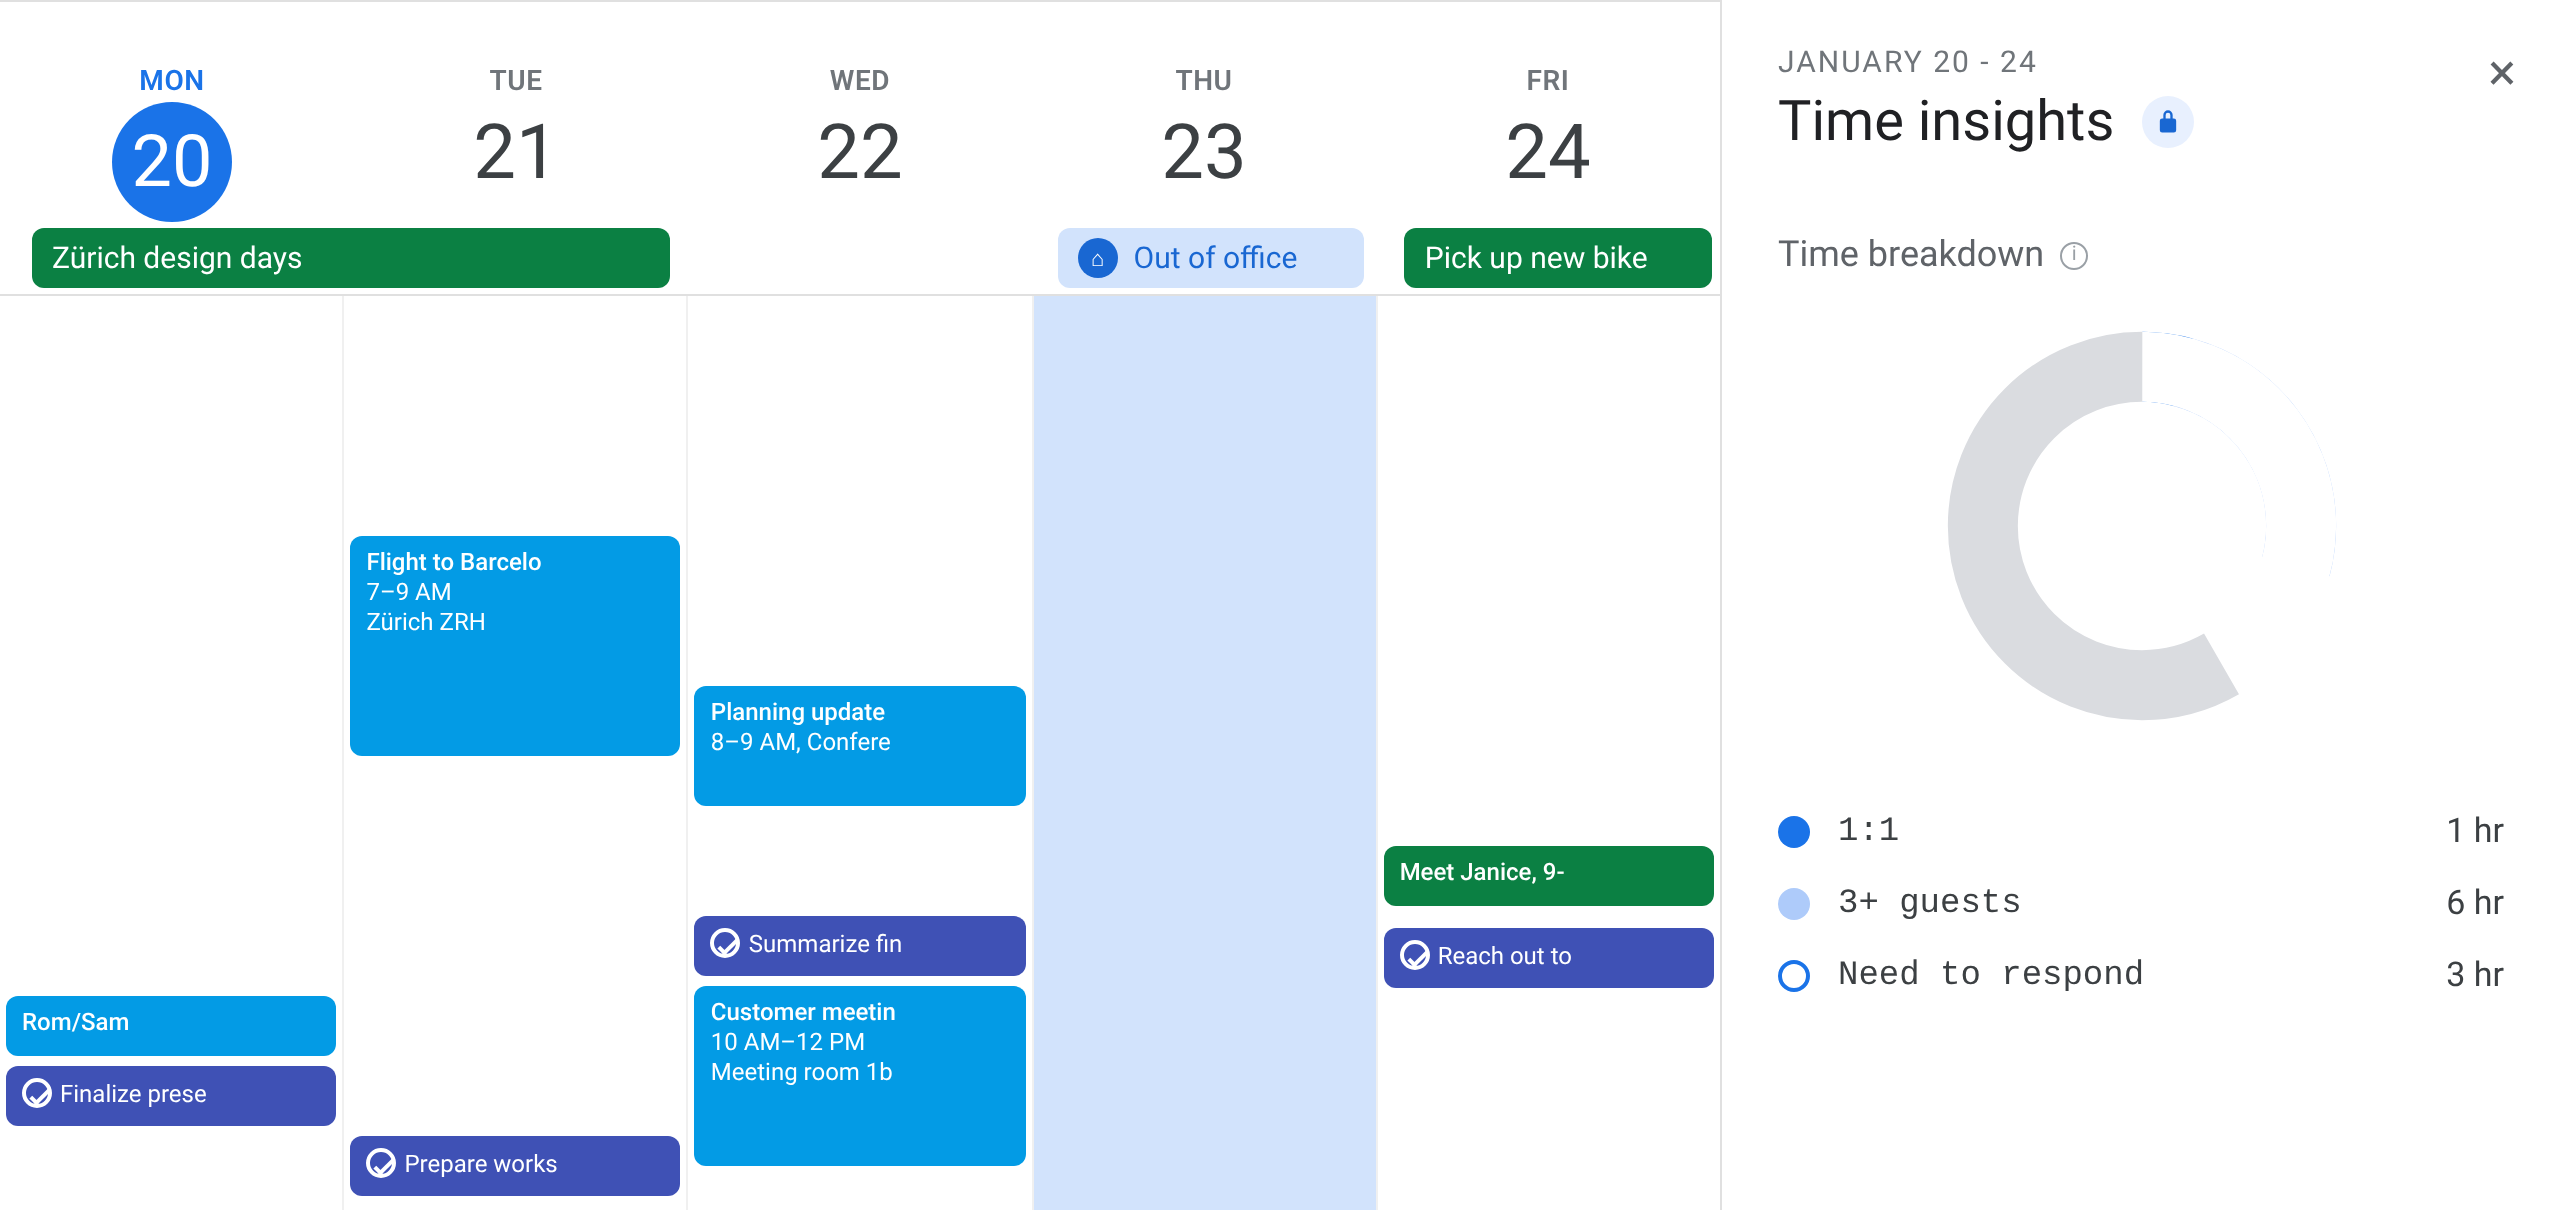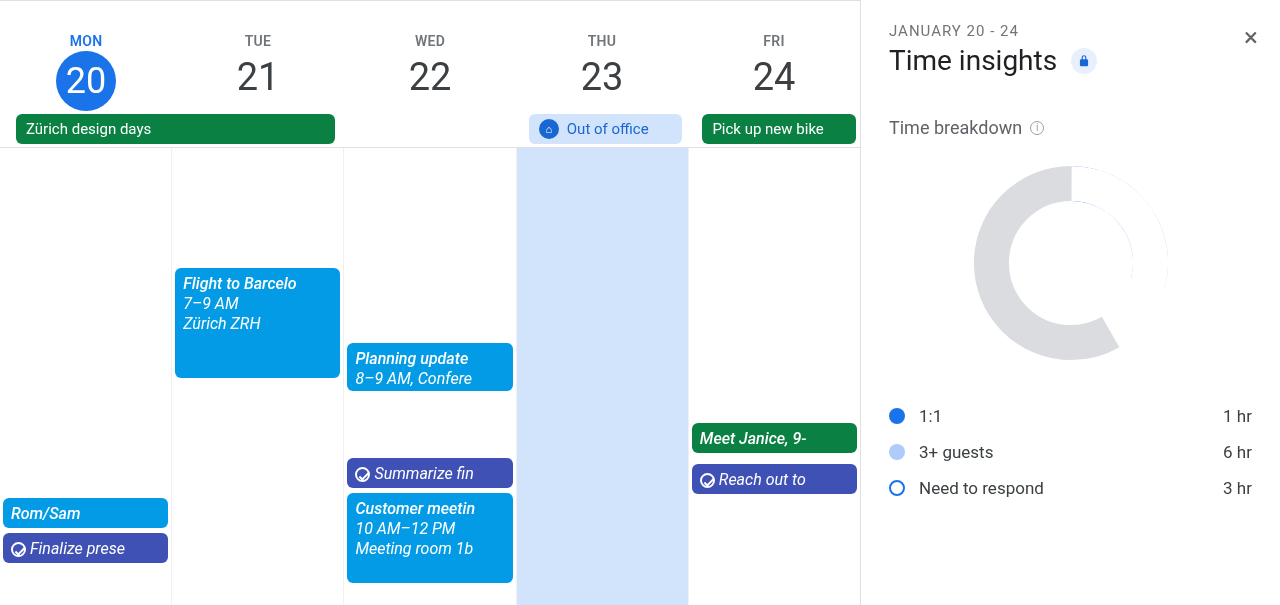--- a/index.html
+++ b/index.html
@@ -19,41 +19,41 @@
   .chip { border-radius: 6px; font-size: 15px; height: 30px; display: flex; align-items: center; padding: 0 10px; color: #fff; white-space: nowrap; overflow: hidden; margin-left: 12px; }
   .chip.green { background: #0b8043; }
   .chip.ooo { background: #d2e3fc; color: #1967d2; }
   .chip.ooo .ico { width: 20px; height: 20px; border-radius: 50%; background: #1967d2; color: #fff; display: inline-flex; align-items: center; justify-content: center; font-size: 11px; margin-right: 8px; font-weight: bold; }
 
   .grid { position: relative; flex: 1; display: flex; border-top: 1px solid #e0e0e0; }
   .col { flex: 1; position: relative; border-right: 1px solid #f0f0f0; }
   .col:last-child { border-right: none; }
   .col.ooo-col { background: #d2e3fc; }
 
-  .event { position: absolute; left: 3px; right: 3px; border-radius: 6px; padding: 6px 8px; color: #fff; font-size: 16px; line-height: 1.25; overflow: hidden; font-style: italic; }
+  .event { position: absolute; left: 3px; right: 3px; border-radius: 6px; padding: 6px 8px; color: #fff; font-size: 12px; line-height: 1.25; overflow: hidden; }
   .event .title { font-weight: 500; }
   .event.blue { background: #039be5; }
   .event.green { background: #0b8043; }
   .event.task { background: #3f51b5; }
   .event.task .check { display:inline-block; width:15px; height:15px; border:2px solid #fff; border-radius:50%; margin-right:4px; vertical-align:-3px; position:relative;}
   .event.task .check::after{ content:""; position:absolute; left:2px; top:4px; width:8px; height:3px; border-left:2px solid #fff; border-bottom:2px solid #fff; transform:rotate(-45deg);}
 
   
   .panel { width: 420px; border-left: 1px solid #e0e0e0; padding: 22px 28px; position: relative; }
   .panel .range { font-size: 15px; letter-spacing: 1px; color: #70757a; }
   .panel h2 { font-size: 28px; font-weight: 400; color: #202124; margin-top: 4px; display: flex; align-items: center; gap: 14px;}
   .panel .lock { width: 26px; height: 26px; border-radius: 50%; background: #e8f0fe; display:inline-flex; align-items:center; justify-content:center;}
   .panel .lock svg { fill:#1967d2; width:14px; height:14px;}
   .panel .close { position: absolute; top: 22px; right: 22px; font-size: 26px; color: #5f6368; cursor: pointer; }
   .breakdown-title { font-size: 18px; color: #5f6368; margin-top: 40px; display:flex; align-items:center; gap:8px;}
   .breakdown-title .info { width:14px; height:14px; border:1.5px solid #9aa0a6; border-radius:50%; display:inline-flex; align-items:center; justify-content:center; font-size:10px; color:#9aa0a6;}
   .donut-wrap { display:flex; justify-content:center; margin-top: 20px; }
   .legend { margin-top: 30px; }
   .legend-row { display: flex; align-items: center; font-size: 17px; color: #3c4043; justify-content: space-between; padding: 8px 0;}
-  .legend-row .left { display:flex; align-items:center; gap:14px; }
+  .legend-row .left { display:flex; align-items:center; gap:14px;font-family:Liberation Mono, monospace; }
   .swatch { width: 16px; height: 16px; border-radius: 50%; display:inline-block;}
   .swatch.solid-blue { background:#1a73e8;}
   .swatch.light-blue { background:#aecbfa;}
   .swatch.outline { border:2px solid #1a73e8; background:#fff;}
 </style>
 </head>
 <body>
 
 <div class="app">
   <div class="calendar">
@@ -108,24 +108,25 @@
         <div class="event task" style="top:385px;height:30px"><span class="check"></span><span>Finalize prese</span></div>
         <div class="event blue" style="top:350px;height:30px"><span class="title">Rom/Sam</span></div>
       </div>
 
       <div class="col">
         <div class="event blue" style="top:120px;height:110px">
           <div class="title">Flight to Barcelo</div>
           <div>7–9 AM</div>
           <div>Zürich ZRH</div>
         </div>
+        <div class="event task" style="top:420px;height:30px"><span class="check"></span><span>Prepare works</span></div>
       </div>
 
       <div class="col">
-        <div class="event blue" style="top:195px;height:48px">
+        <div class="event blue" style="top:195px;height:60px">
           <div class="title">Planning update</div>
           <div>8–9 AM, Confere</div>
         </div>
         <div class="event task" style="top:310px;height:30px"><span class="check"></span><span>Summarize fin</span></div>
         <div class="event blue" style="top:345px;height:90px">
           <div class="title">Customer meetin</div>
           <div>10 AM–12 PM</div>
           <div>Meeting room 1b</div>
         </div>
       </div>

